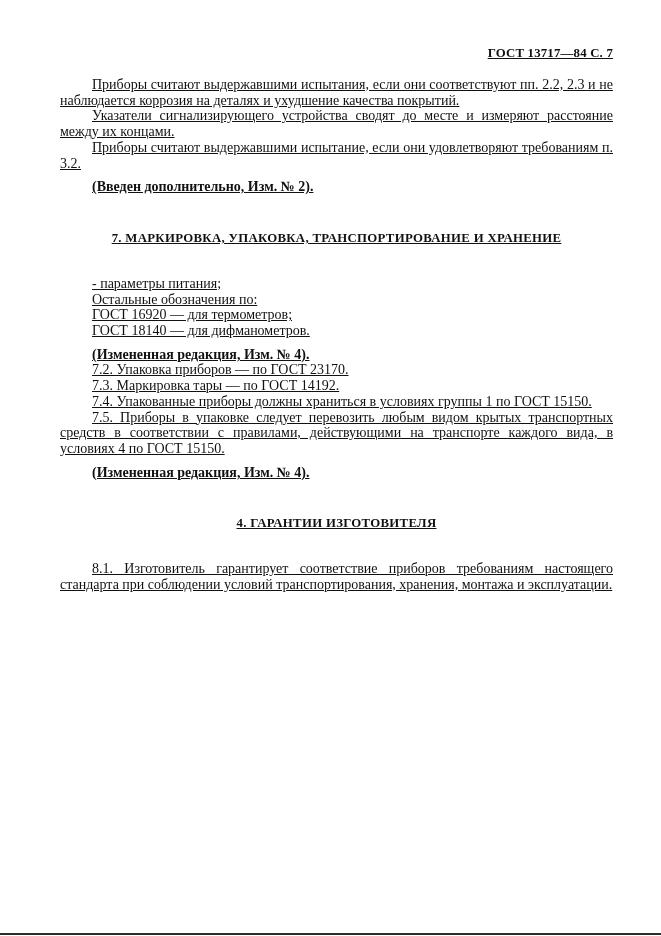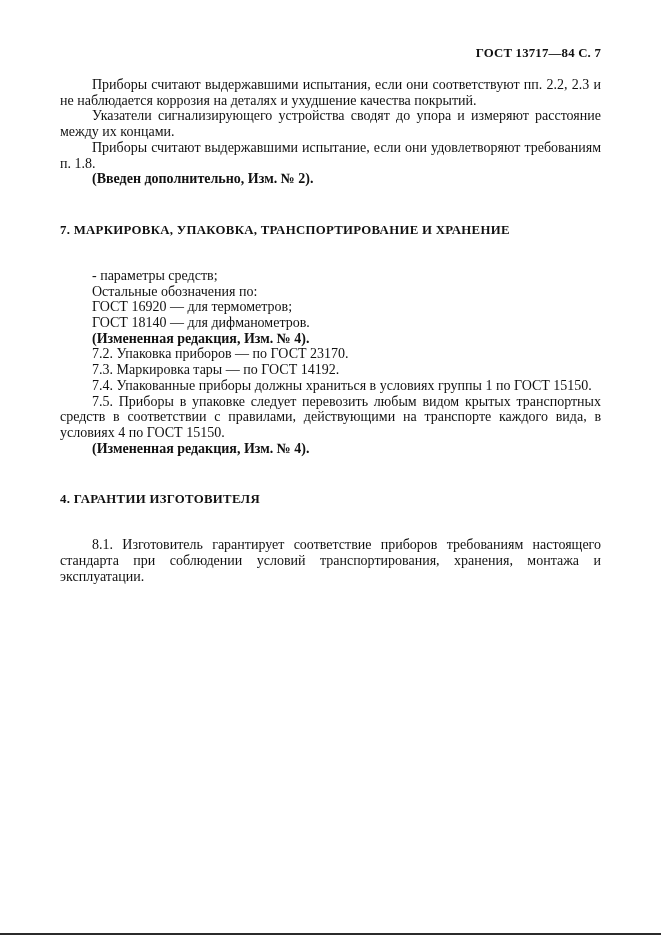--- a/index.html
+++ b/index.html
@@ -11,44 +11,47 @@
     position: relative;
     width: 661px;
     height: 936px;
     background: #ffffff;
     font-family: "Liberation Serif", serif;
     color: #111111;
     overflow: hidden;
     box-sizing: border-box;
   }
   .page-inner {
-    padding: 46px 60px 0 60px;
+    padding: 46px 48px 0 60px;
+    text-decoration: underline;
   }
   .doc-header {
     font-size: 12.8px;
     font-weight: bold;
     text-align: right;
     margin-bottom: 16px;
     letter-spacing: 0.2px;
   }
   p.para {
     margin: 0;
     font-size: 14px;
     line-height: 15.7px;
     text-align: justify;
   }
   p.indent {
     text-indent: 32px;
   }
   p.bold {
     font-weight: bold;
+    margin-top: 8px;
   }
   h2.sec-heading {
     font-size: 12.8px;
     font-weight: bold;
+    text-align: center;
     margin: 36px 0 30px 0;
     letter-spacing: 0.3px;
   }
   .scan-bottom-edge {
     position: absolute;
     left: 0;
     bottom: 1px;
     width: 100%;
     height: 2px;
     background: #2b2b2b;
@@ -56,27 +59,27 @@
 </style>
 </head>
 <body>
 
 <div class="page">
   <div class="page-inner">
 
     <div class="doc-header">ГОСТ 13717—84 С. 7</div>
 
     <p class="para indent">Приборы считают выдержавшими испытания, если они соответствуют пп. 2.2, 2.3 и не наблюдается коррозия на деталях и ухудшение качества покрытий.</p>
-    <p class="para indent">Указатели сигнализирующего устройства сводят до упора и измеряют расстояние между их концами.</p>
-    <p class="para indent">Приборы считают выдержавшими испытание, если они удовлетворяют требованиям п. 1.8.</p>
+    <p class="para indent">Указатели сигнализирующего устройства сводят до месте и измеряют расстояние между их концами.</p>
+    <p class="para indent">Приборы считают выдержавшими испытание, если они удовлетворяют требованиям п. 3.2.</p>
     <p class="para indent bold">(Введен дополнительно, Изм. № 2).</p>
 
     <h2 class="sec-heading">7.  МАРКИРОВКА, УПАКОВКА, ТРАНСПОРТИРОВАНИЕ И ХРАНЕНИЕ</h2>
 
-    <p class="para indent">-  параметры средств;</p>
+    <p class="para indent">-  параметры питания;</p>
     <p class="para indent">Остальные обозначения по:</p>
     <p class="para indent">ГОСТ 16920 — для термометров;</p>
     <p class="para indent">ГОСТ 18140 — для дифманометров.</p>
     <p class="para indent bold">(Измененная редакция, Изм. № 4).</p>
     <p class="para indent">7.2.  Упаковка приборов — по ГОСТ 23170.</p>
     <p class="para indent">7.3.  Маркировка тары — по ГОСТ 14192.</p>
     <p class="para indent">7.4.  Упакованные приборы должны храниться в условиях группы 1 по ГОСТ 15150.</p>
     <p class="para indent">7.5.  Приборы в упаковке следует перевозить любым видом крытых транспортных средств в соответствии с правилами, действующими на транспорте каждого вида, в условиях 4 по ГОСТ 15150.</p>
     <p class="para indent bold">(Измененная редакция, Изм. № 4).</p>
 

